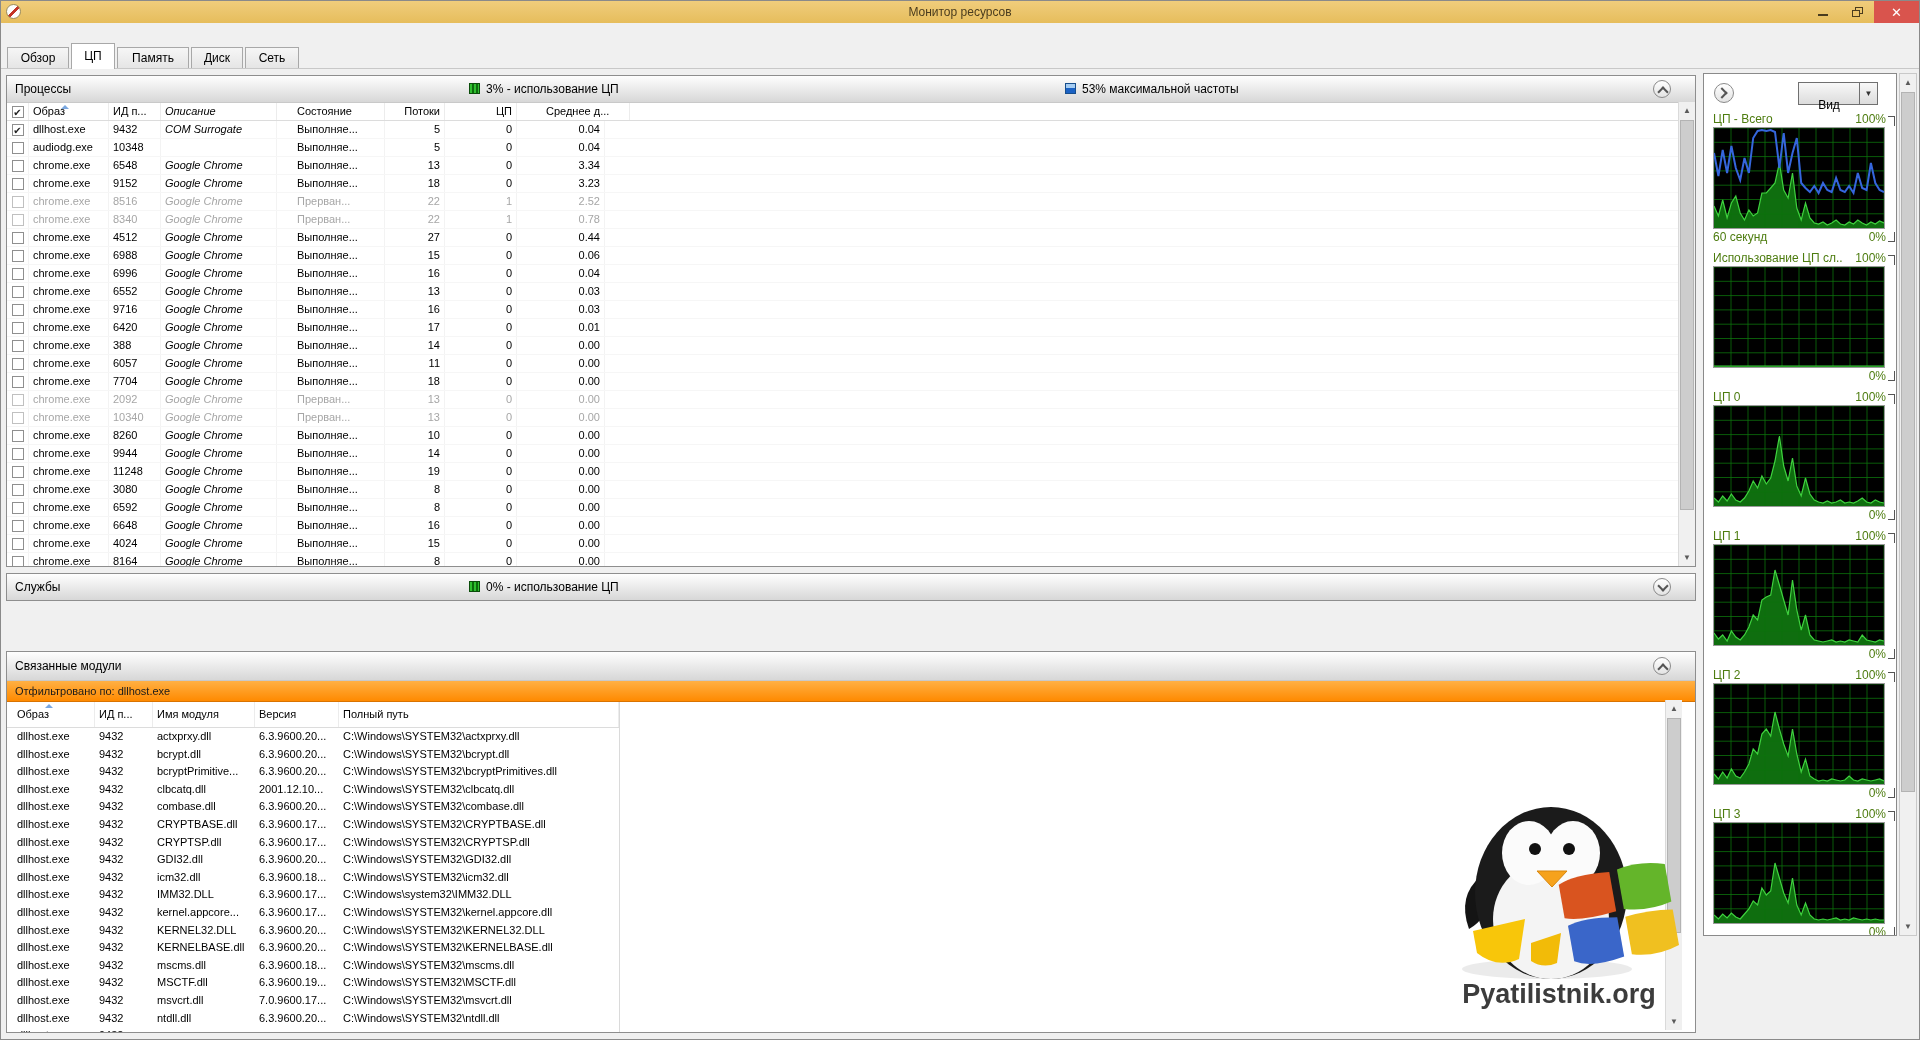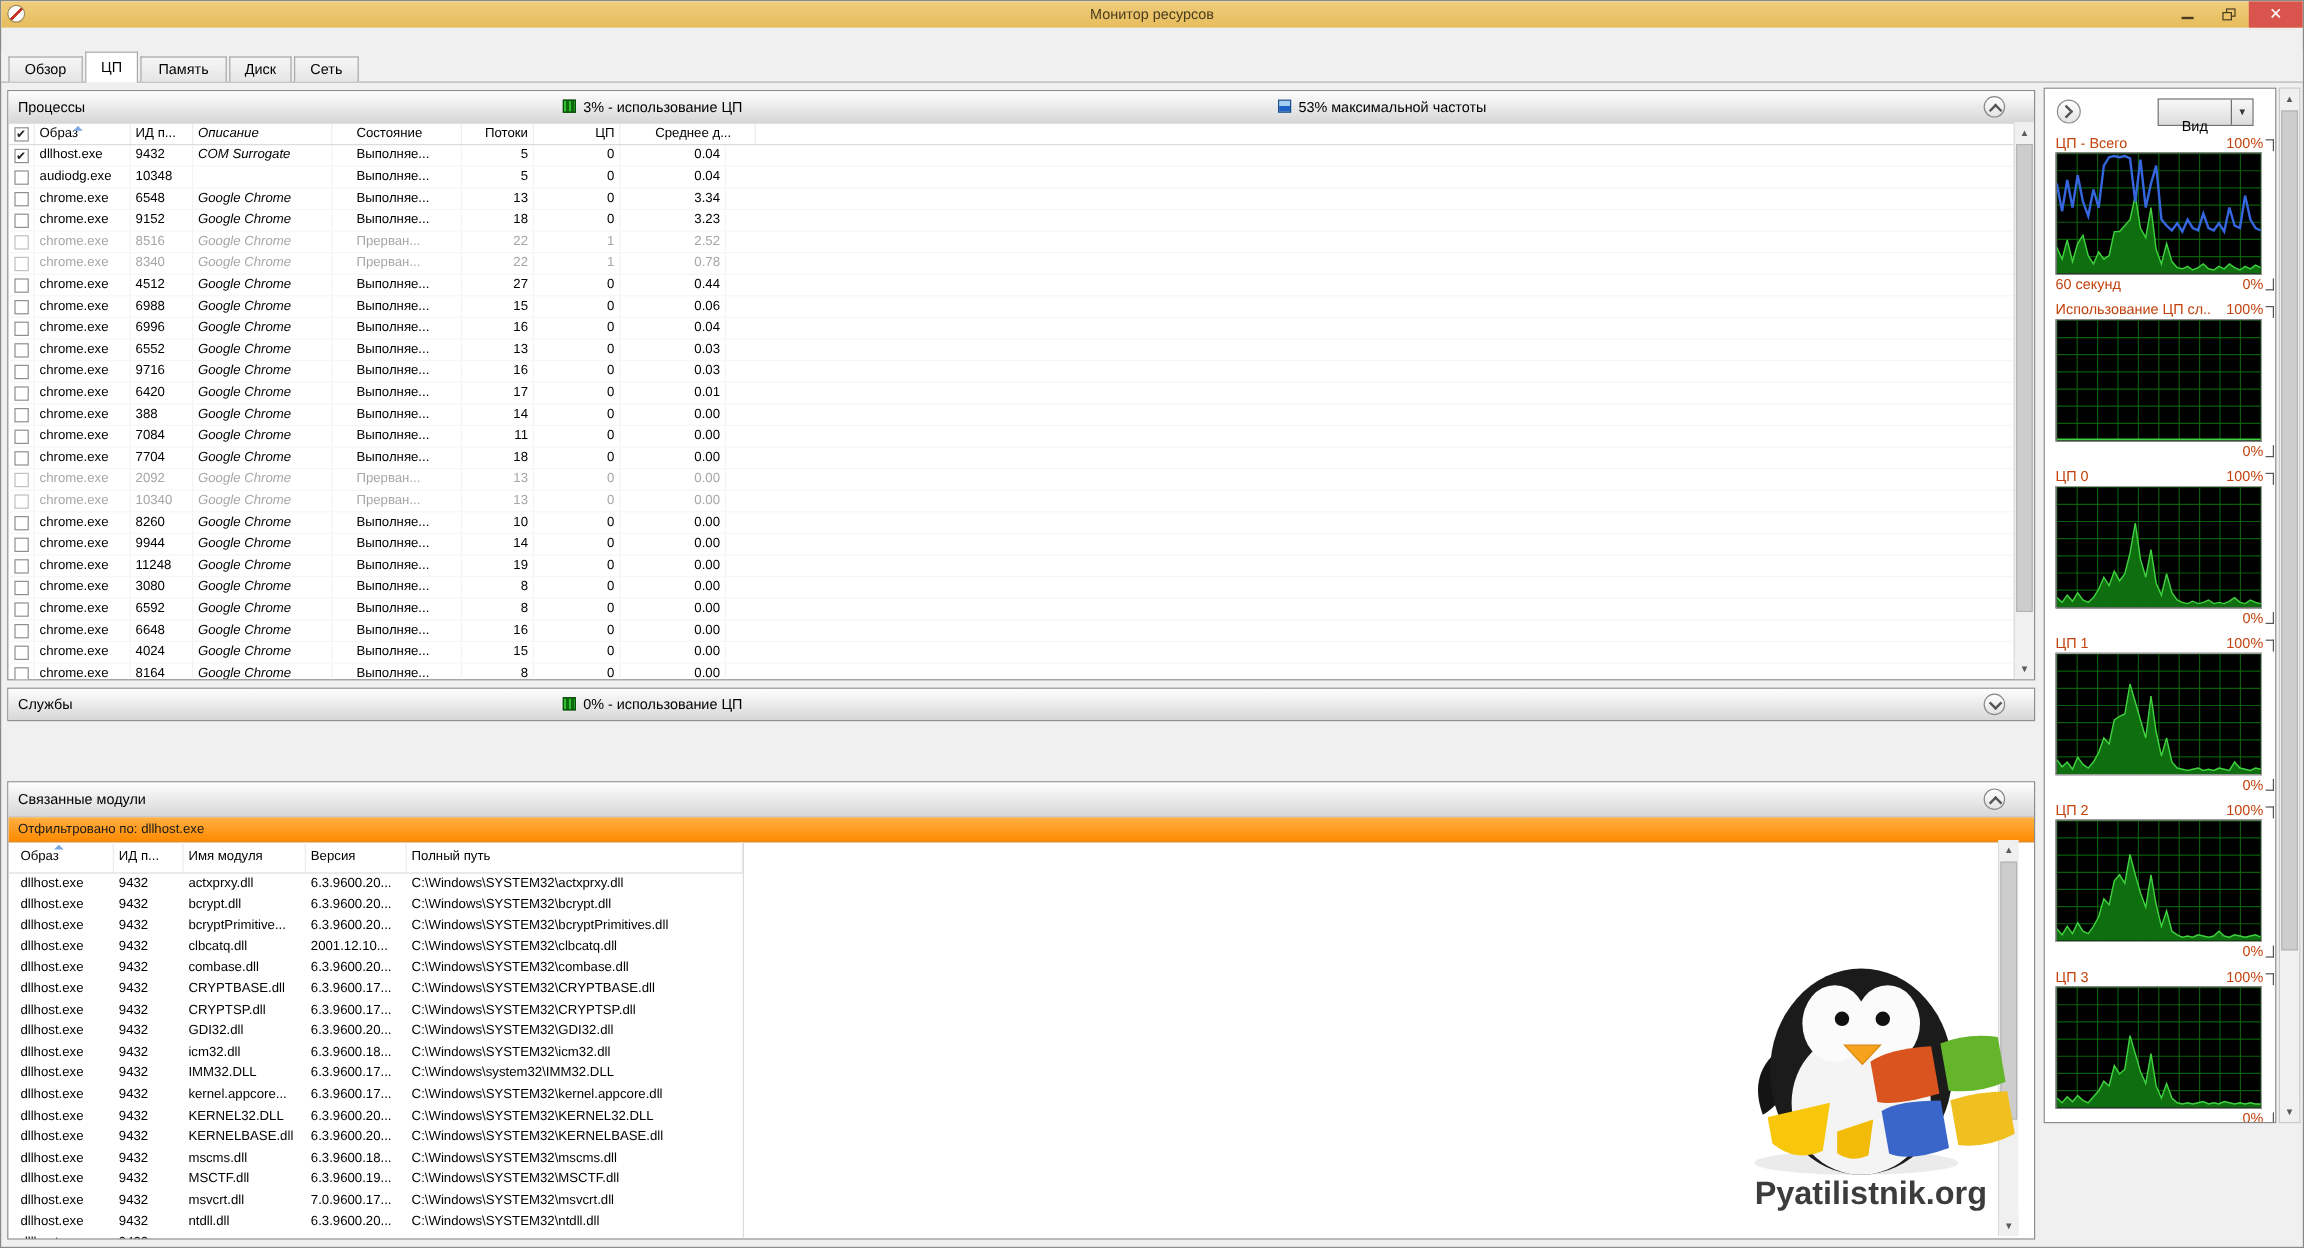--- a/index.html
+++ b/index.html
@@ -72,21 +72,21 @@
   .m{padding:0 4px;overflow:hidden;box-sizing:border-box;}
   .m0{width:88px;padding-left:10px;}.m1{width:58px;}.m2{width:102px;}.m3{width:84px;}.m4{flex:1;}
   
   .sidebar{position:absolute;left:1702px;top:72px;width:194px;height:863px;background:#fff;border:1px solid #8a8a8a;box-sizing:border-box;overflow:hidden;}
   .round-btn{position:absolute;left:10px;top:9px;width:20px;height:20px;border-radius:50%;border:1px solid #8a8a8a;background:linear-gradient(#fff,#e3e3e3);box-sizing:border-box;}
   .view-btn{position:absolute;right:18px;top:8px;height:23px;display:flex;border:1px solid #707070;background:linear-gradient(#f8f8f8,#dcdcdc);box-sizing:border-box;}
   .view-main{width:60px;text-align:center;line-height:21px;margin-top:12px;}
   .view-arrow{width:17px;border-left:1px solid #707070;text-align:center;line-height:21px;font-size:8px;color:#333;}
   #graphs{position:absolute;left:9px;top:38px;width:182px;}
   .gblock{margin-bottom:6px;}
-  .grow{display:flex;justify-content:space-between;height:15px;line-height:15px;font-size:12px;color:#c2410c;}
+  .grow{display:flex;justify-content:space-between;height:15px;line-height:15px;font-size:12px;color:#4d7c0f;}
   .gbox{width:172px;height:102px;border:1px solid #9a9a9a;box-sizing:border-box;background:#000;}
   .gbox svg{display:block;width:170px;height:100px;}
   .gtitle{max-width:130px;overflow:hidden;white-space:nowrap;}
   .tickT{display:inline-block;width:6px;height:9px;border-top:1px solid #555;border-right:1px solid #555;margin-left:2px;vertical-align:top;margin-top:4px;}
   .tickB{display:inline-block;width:6px;height:9px;border-bottom:1px solid #555;border-right:1px solid #555;margin-left:2px;vertical-align:bottom;margin-bottom:3px;}
   .gbot{margin-top:1px;}
   
   .watermark{position:absolute;left:1438px;top:800px;width:240px;height:225px;z-index:6;pointer-events:none;}
   .wm-text{position:absolute;left:0px;top:178px;width:240px;text-align:center;font-size:27px;font-weight:bold;color:#3c3c3c;letter-spacing:0px;}
   .divline{position:absolute;left:0;top:67px;width:100%;height:1px;background:#c8c8c8;}
@@ -303,21 +303,21 @@
           <span class="c c4">Выполняе...</span>
           <span class="c c5">14</span>
           <span class="c c6">0</span>
           <span class="c c7">0.00</span>
         </div>
         <div class="prow" style="width: 1671px;">
           <span class="c c0">
             <span class="cb "></span>
           </span>
           <span class="c c1">chrome.exe</span>
-          <span class="c c2">7084</span>
+          <span class="c c2">6057</span>
           <span class="c c3">Google Chrome</span>
           <span class="c c4">Выполняе...</span>
           <span class="c c5">11</span>
           <span class="c c6">0</span>
           <span class="c c7">0.00</span>
         </div>
         <div class="prow" style="width: 1671px;">
           <span class="c c0">
             <span class="cb "></span>
           </span>

